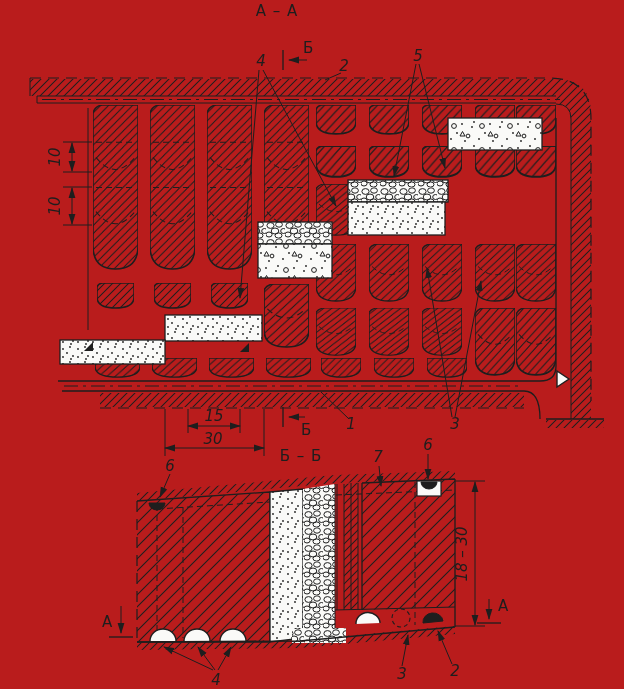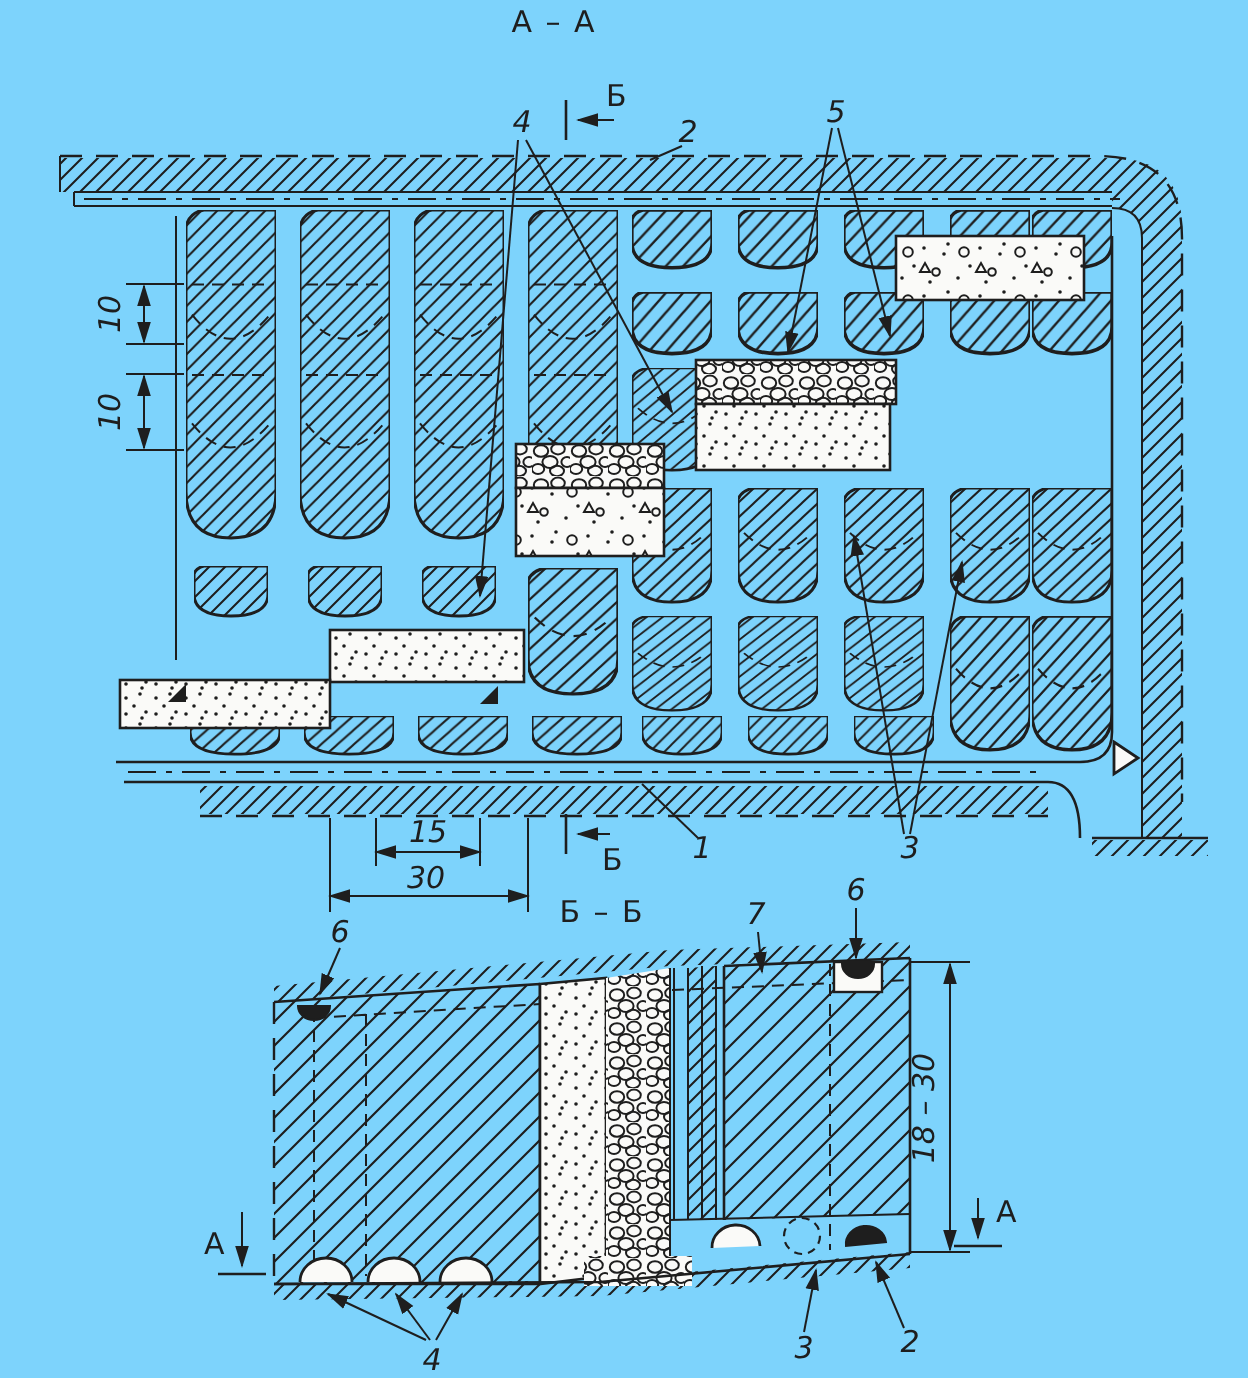--- a/index.html
+++ b/index.html
@@ -1,16 +1,16 @@
 <!DOCTYPE html>
 <html><head>
 <meta charset="utf-8">
 <style>
   html,body{margin:0;padding:0;background:#e8e8e4;}
-  .stage{position:relative;width:624px;height:689px;background:#7dd3fc;overflow:hidden;
+  .stage{position:relative;width:624px;height:689px;background:#b91c1c;overflow:hidden;
          font-family:"DejaVu Sans",sans-serif;}
   svg{display:block}
   .ch{fill:url(#h);stroke:#1e1e1e;stroke-width:1.5;}
   .dsh{fill:none;stroke:#1e1e1e;stroke-width:1;stroke-dasharray:6 4;}
   .ln{stroke:#1e1e1e;stroke-width:1.3;fill:none;}
   .ln1{stroke:#1e1e1e;stroke-width:1;fill:none;}
   .dash{stroke:#1e1e1e;stroke-width:1.2;fill:none;stroke-dasharray:11 7;}
   .dd{stroke:#1e1e1e;stroke-width:1;fill:none;stroke-dasharray:14 5 3 5;}
   .led{stroke:#1e1e1e;stroke-width:1;fill:none;}
   .wed{fill:#1e1e1e;stroke:none;}

